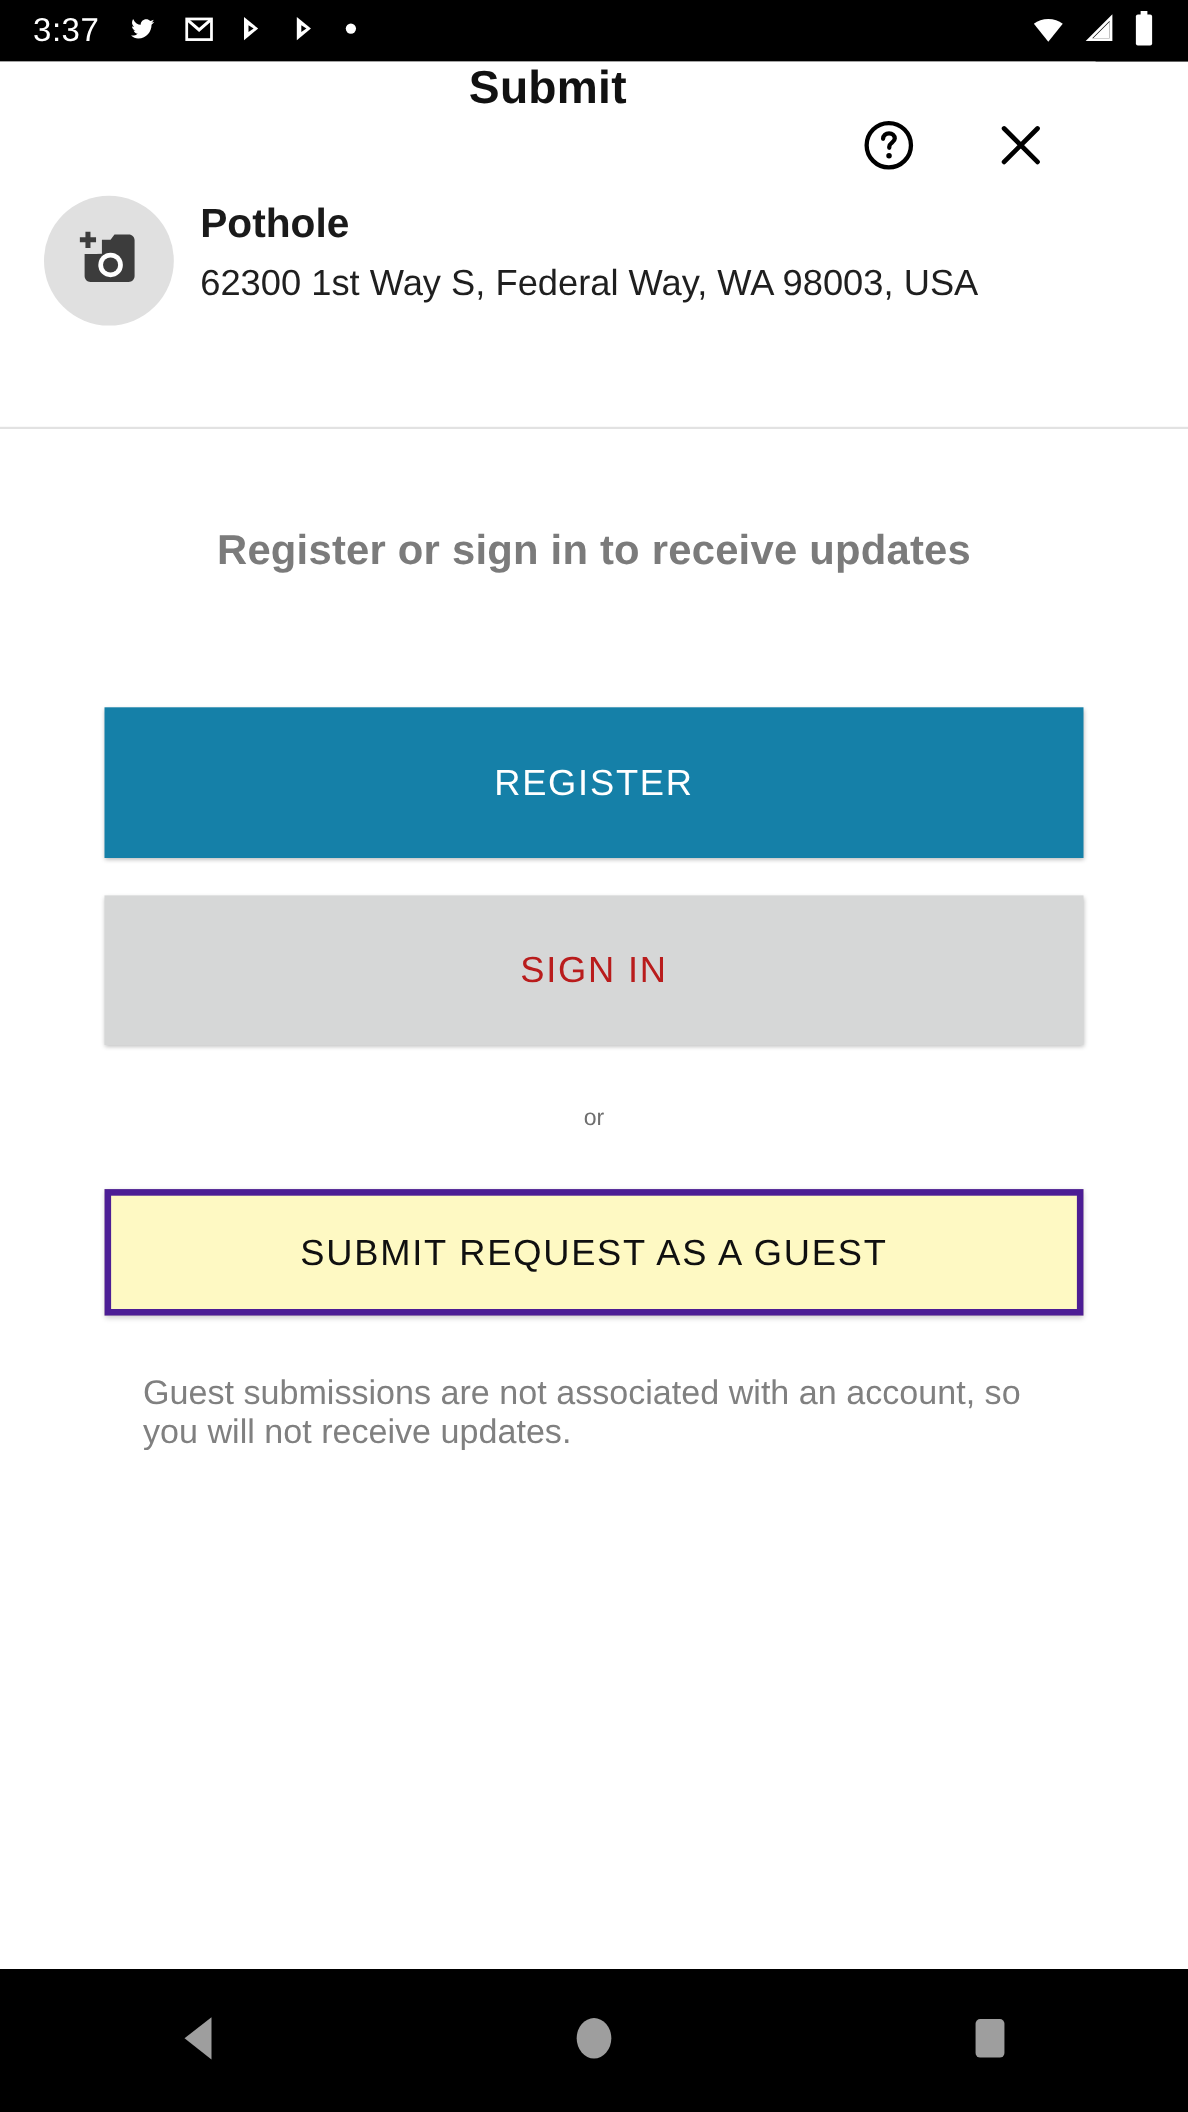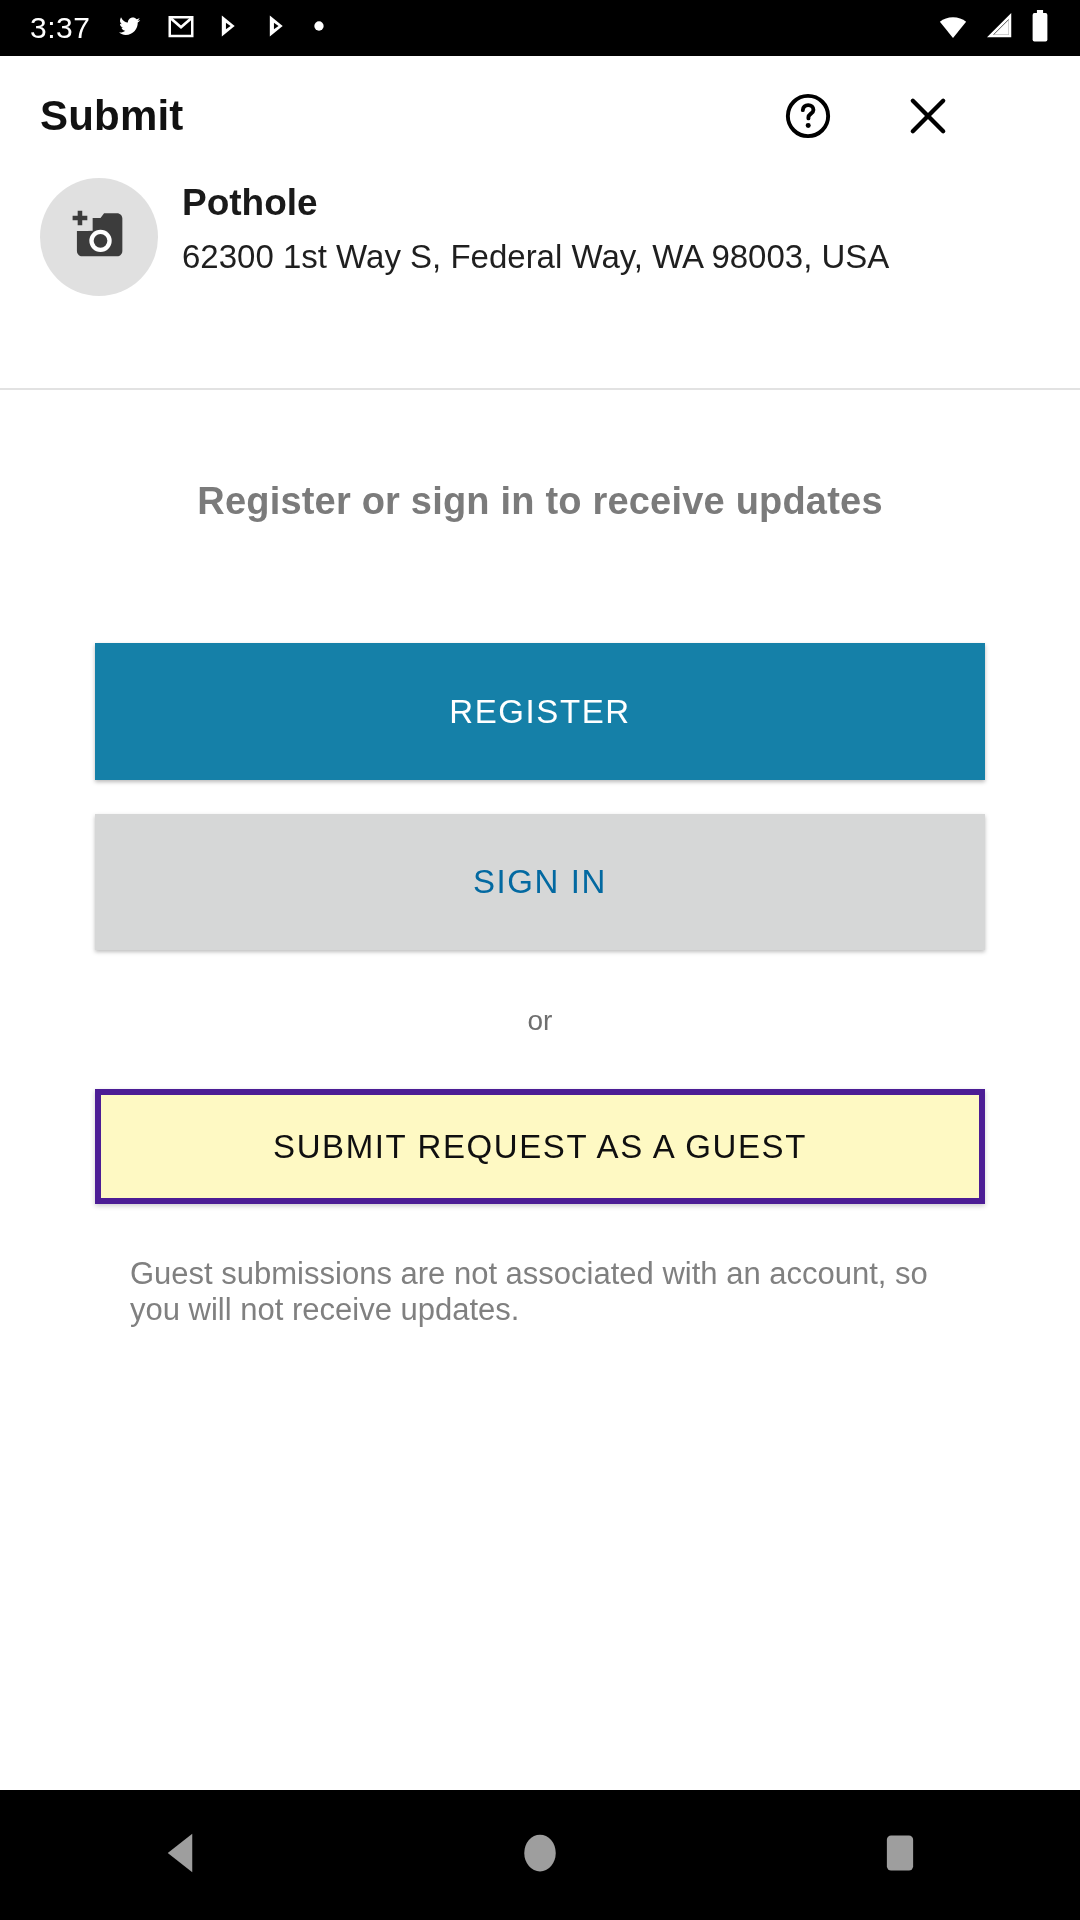--- a/index.html
+++ b/index.html
@@ -18,21 +18,21 @@
     display:flex; align-items:center; padding:0 30px;
   }
   .status-clock{ font-size:30px; letter-spacing:.5px; line-height:1; }
   .status-left-icons{ display:flex; align-items:center; gap:20px; margin-left:26px; }
   .status-right{ margin-left:auto; display:flex; align-items:center; gap:14px; }
   .sb-ico{ display:block; }
 
   
   .appbar{
     position:absolute; top:56px; left:0; width:996px; height:120px;
-    background:#fff; display:flex; align-items:center; padding:0 40px;
+    background:#fff; display:flex; align-items:center; padding:0 40px;flex-direction:column;
   }
   .appbar-title{
     font-size:42px; font-weight:bold; color:#111; letter-spacing:.2px;
   }
   .appbar-actions{ margin-left:auto; display:flex; align-items:center; gap:64px; }
   .appbar-btn{
     width:56px; height:56px; display:flex; align-items:center; justify-content:center;
     cursor:pointer;
   }
 
@@ -73,26 +73,26 @@
     display:block; width:100%; border:0; cursor:pointer;
     font-family:"Liberation Sans", sans-serif;
     font-size:33px; letter-spacing:1.6px;
     text-align:center;
   }
   .btn-primary{
     margin-top:120px; height:137px; background:#1580a8; color:#fff;
     box-shadow:0 2px 4px rgba(0,0,0,.28);
   }
   .btn-secondary{
-    margin-top:34px; height:136px; background:#d6d7d7; color:#0369a1;
+    margin-top:34px; height:136px; background:#d6d7d7; color:#b91c1c;
     box-shadow:0 2px 4px rgba(0,0,0,.26);
   }
   .or-text{
     margin-top:55px; text-align:center;
-    font-size:28px; color:#6f6f6f;
+    font-size:21px; color:#6f6f6f;
   }
   .btn-guest{
     margin-top:52px; height:115px; background:#fef9c3; color:#101010;
     border:6px solid #4c1d95;
     box-shadow:0 2px 5px rgba(0,0,0,.20);
   }
   .disclaimer{
     margin-top:52px; padding:0 35px; text-align:left;
     font-size:31px; line-height:1.15; color:#808080;
   }

